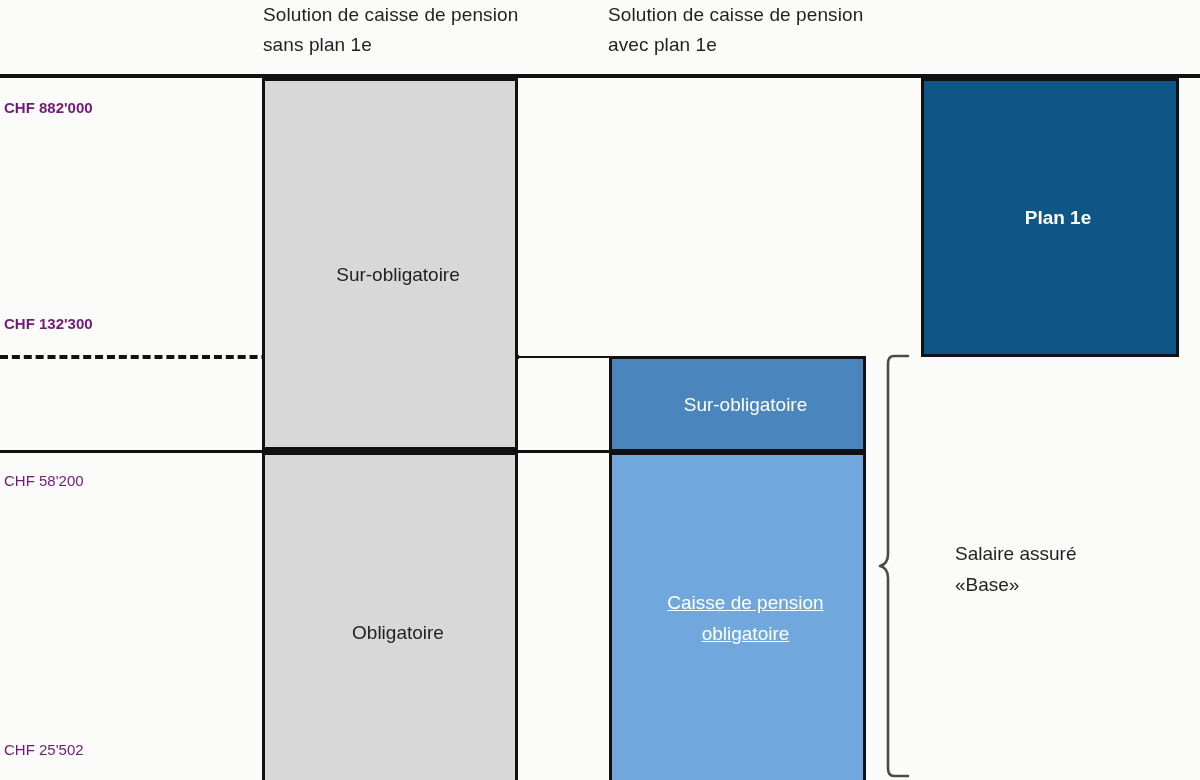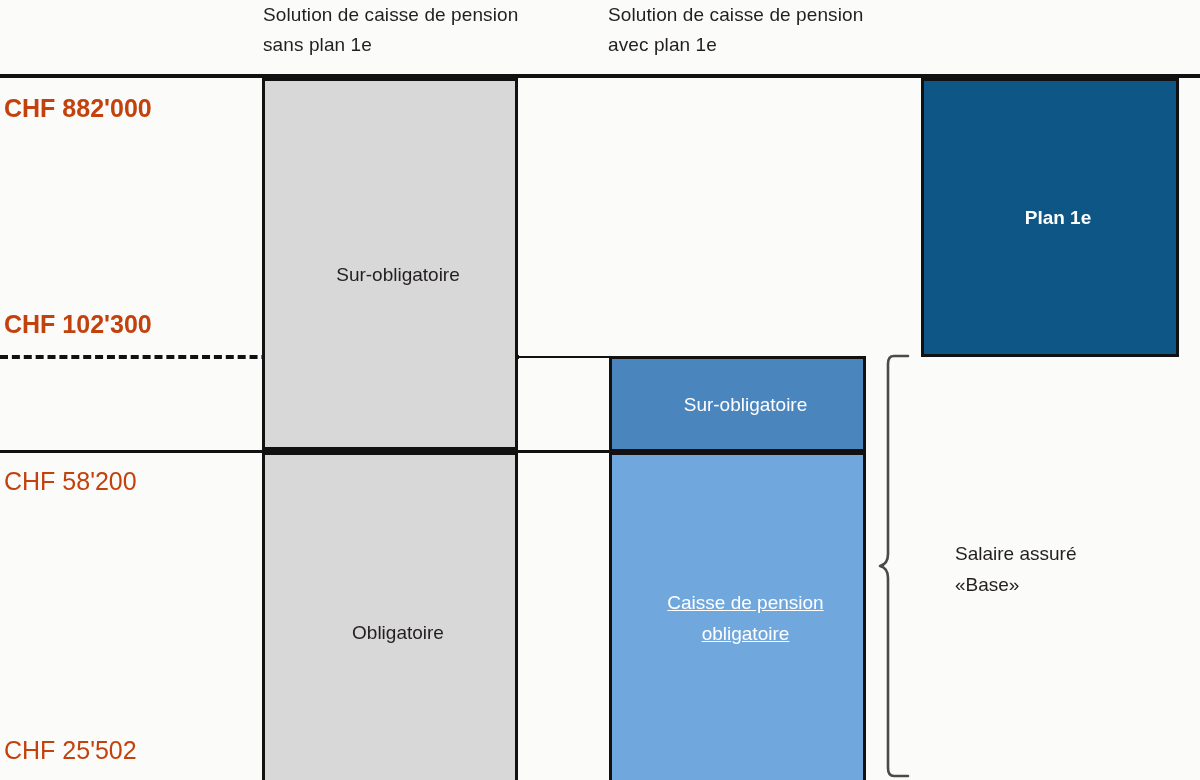--- a/index.html
+++ b/index.html
@@ -51,23 +51,23 @@
     border-top: 4px dashed #111111;
   }
   
   #rule-connector {
     left: 518px; top: 356px; width: 92px; height: 2px;
   }
 
   
   .axis-label {
     position: absolute;
-    font-size: 25px;
+    font-size: 15px;
     line-height: 22px;
-    color: #c2410c;
+    color: #701a75;
     white-space: nowrap;
   }
   .axis-label.bold { font-weight: bold; }
   #label-882000 { left: 4px; top: 97px; }
   #label-132300 { left: 4px; top: 313px; }
   #label-88200  { left: 4px; top: 470px; }
   #label-25725  { left: 4px; top: 739px; }
 
   
   .box {
@@ -157,21 +157,21 @@
 sans plan 1e</div>
   <div class="col-header" id="header-avec-1e">Solution de caisse de pension
 avec plan 1e</div>
 
   <div class="rule" id="rule-top"></div>
   <div id="rule-dashed"></div>
   <div class="rule" id="rule-connector"></div>
   <div class="rule" id="rule-88200"></div>
 
   <div class="axis-label bold" id="label-882000">CHF 882'000</div>
-  <div class="axis-label bold" id="label-132300">CHF 102'300</div>
+  <div class="axis-label bold" id="label-132300">CHF 132'300</div>
   <div class="axis-label" id="label-88200">CHF 58'200</div>
   <div class="axis-label" id="label-25725">CHF 25'502</div>
 
   <div class="box" id="box-grey-sur">
     <span class="box-label">Sur-obligatoire</span>
   </div>
   <div class="box" id="box-grey-obl">
     <span class="box-label">Obligatoire</span>
   </div>
 

